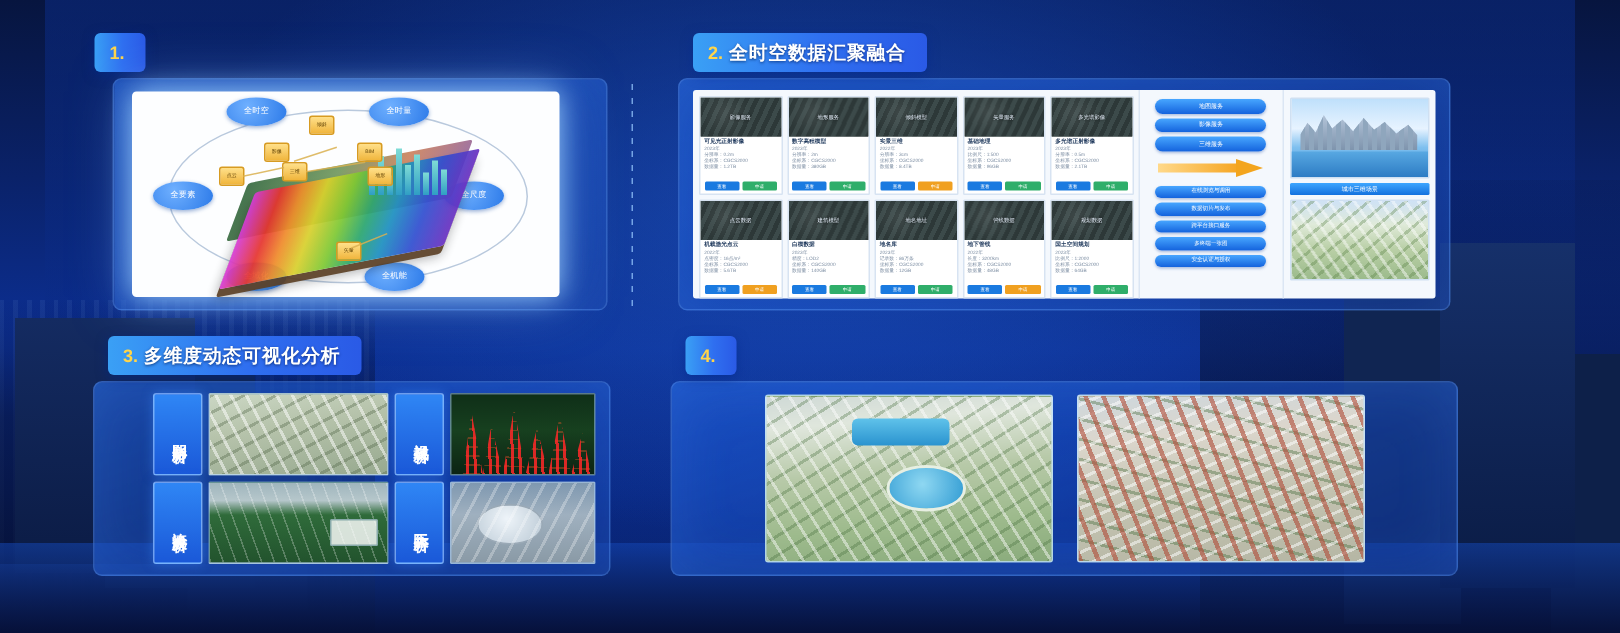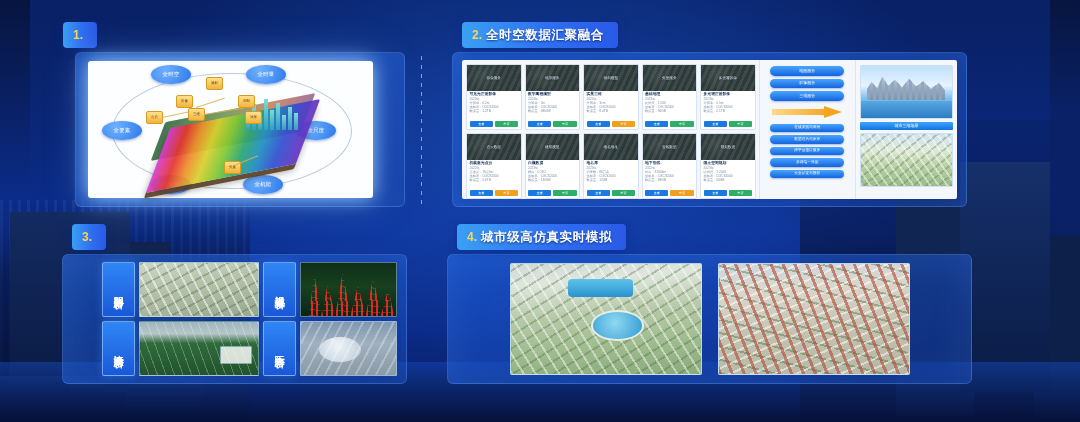--- a/index.html
+++ b/index.html
@@ -453,20 +453,21 @@
         <div class="shotlbl">城市三维场景</div>
         <div class="shot aerial"></div>
       </div>
     </div>
   </div>
 
   <div class="panel" id="p3">
     <div class="panel-body"></div>
     <div class="panel-tab">
       <span class="num">3.</span>
+      <span class="ttl">多维度动态可视化分析</span>
     </div>
 
     <div class="p3grid">
       <div class="lstack">
         <div class="vlabel">阴影分析</div>
         <div class="vlabel">淹没分析</div>
       </div>
       <div class="istack">
         <div class="ph urban"></div>
         <div class="ph green"></div>
@@ -479,21 +480,20 @@
         <div class="ph heat"></div>
         <div class="ph stadium"></div>
       </div>
     </div>
   </div>
 
   <div class="panel" id="p4">
     <div class="panel-body"></div>
     <div class="panel-tab">
       <span class="num">4.</span>
-      <span class="ttl">城市级高仿真实时模拟</span>
     </div>
 
     <div class="p4wrap">
       <div class="render park">
         <div class="tex"></div>
           <div class="lake"></div>
           <div class="pond"></div>
       </div>
       <div class="render hood">
         <div class="tex"></div>

